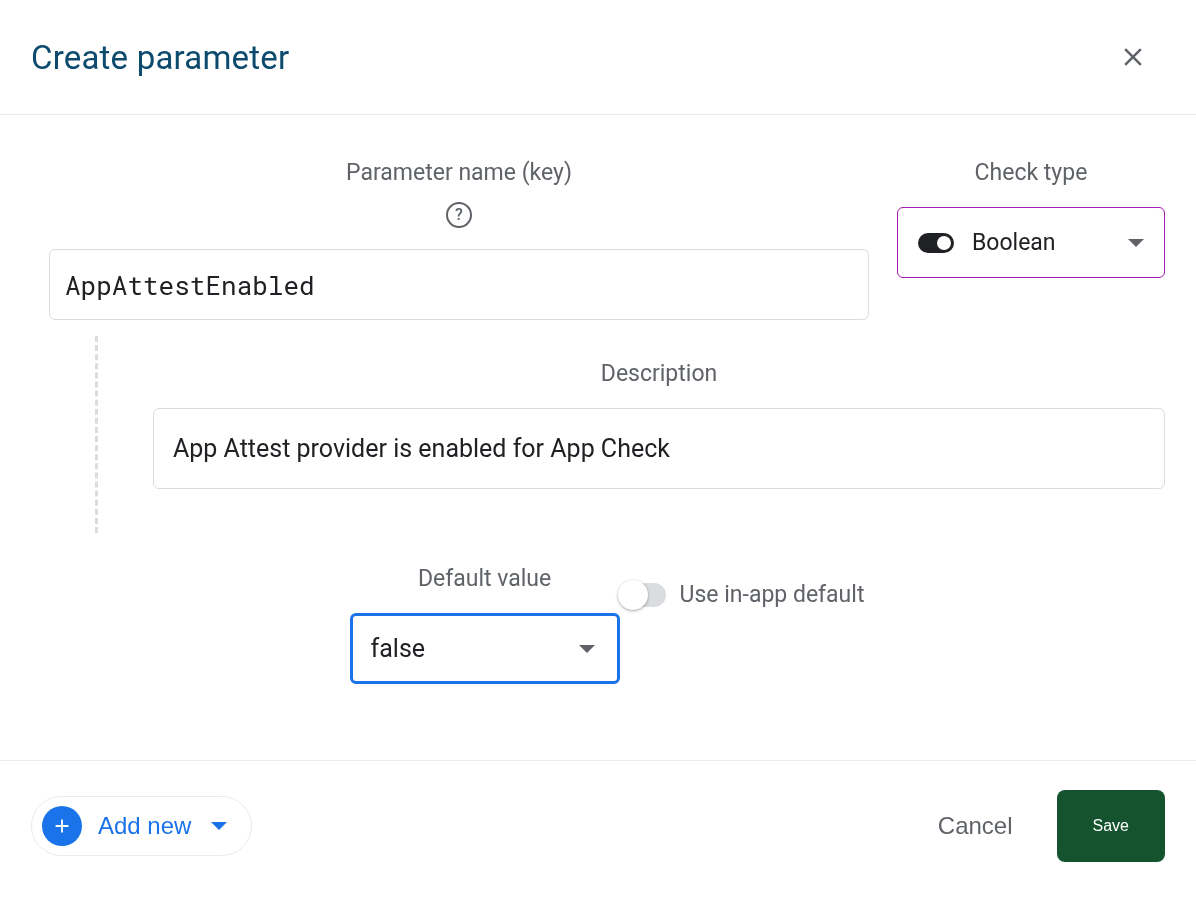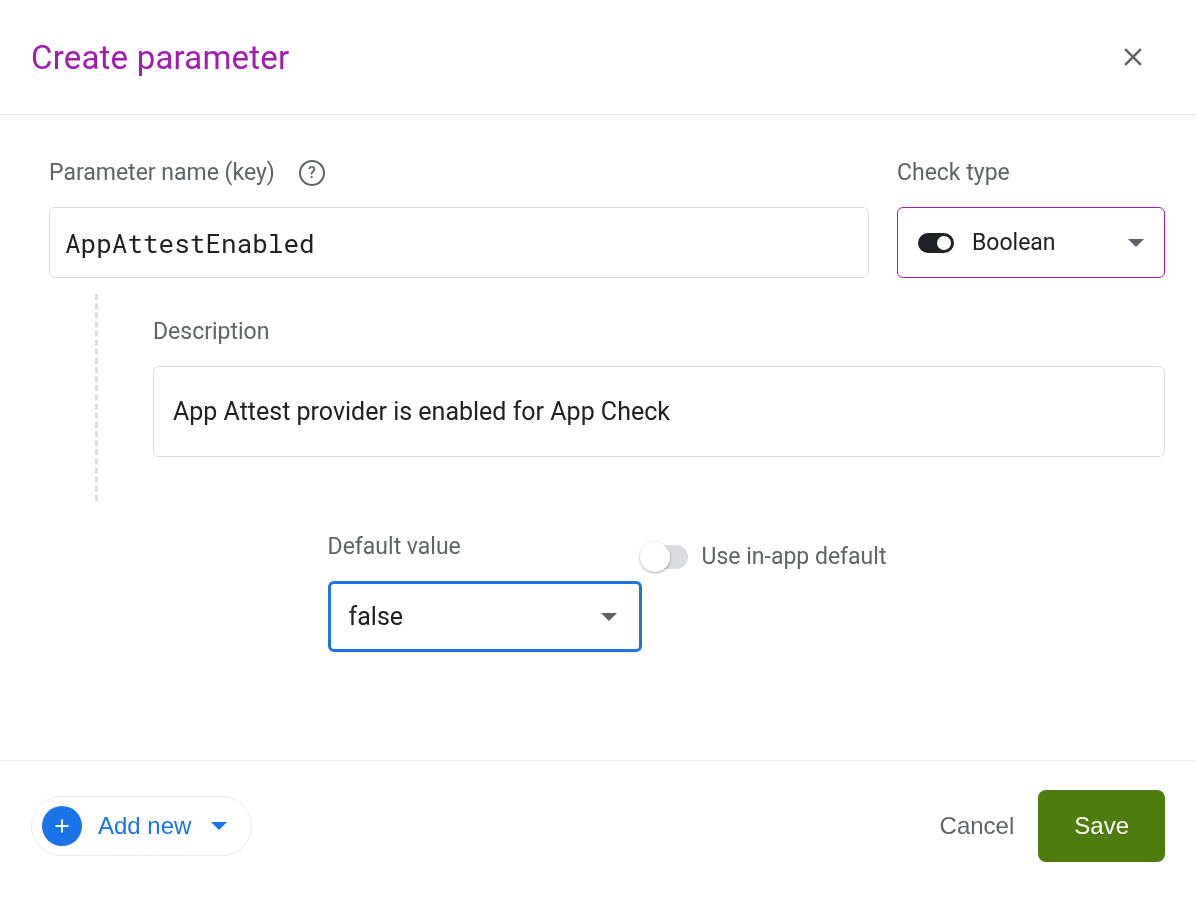--- a/index.html
+++ b/index.html
@@ -20,21 +20,21 @@
     display: flex;
     align-items: center;
     justify-content: space-between;
     padding: 0 39px 0 31px;
     border-bottom: 1px solid #e8eaed;
   }
   .title {
     font-size: 33px;
     font-weight: 400;
     letter-spacing: 0.2px;
-    color: #a21caf;
+    color: #0c4a6e;
   }
   .close-btn {
     width: 48px; height: 48px;
     display: grid; place-items: center;
     background: none; border: none;
     border-radius: 50%;
     cursor: pointer;
     color: #5f6368;
   }
   .close-btn svg { width: 30px; height: 30px; }
@@ -48,23 +48,24 @@
     gap: 28px;
   }
   .col-name { flex: 1 1 auto; }
   .col-type { flex: 0 0 268px; }
 
   .field-label {
     font-size: 23px;
     color: #5f6368;
     display: flex;
     align-items: center;
-    gap: 24px;
+    gap: 16px;
     margin-bottom: 21px;
     font-weight: 400;
+    flex-direction: column;
   }
 
   .help-icon {
     width: 26px; height: 26px;
     border-radius: 50%;
     border: 2.2px solid #5f6368;
     display: grid; place-items: center;
     font-size: 16px; line-height: 1;
     color: #5f6368;
     font-weight: 500;
@@ -126,42 +127,42 @@
     margin-top: 16px;
     margin-left: 46px;
     padding-left: 55px;
     border-left: 3px dashed #dadce0;
     padding-top: 24px;
     padding-bottom: 44px;
   }
   .subsection .field-label { margin-bottom: 21px; text-align: center; }
   .desc-input {
     width: 100%;
-    height: 91px;
+    height: 81px;
     border: 1px solid #dadce0;
     border-radius: 6px;
     font-family: Roboto, "Helvetica Neue", Arial, sans-serif;
     font-size: 25px;
     padding: 0 19px;
     color: #202124;
     outline: none;
   }
 
   
   .row-default {
     margin-top: 32px;
     display: flex;
     justify-content: center;
     align-items: flex-start;
   }
   .inapp-group {
     display: flex;
     align-items: center;
     gap: 14px;
-    margin-top: 10px;
+    margin-top: 16px;
   }
   .toggle-off {
     width: 46px; height: 24px;
     border-radius: 12px;
     background: #dadce0;
     position: relative;
     cursor: pointer;
   }
   .toggle-off::after {
     content: "";
@@ -171,21 +172,21 @@
     background: #fff;
     border-radius: 50%;
     box-shadow: 0 1px 3px rgba(0,0,0,0.35);
   }
   .inapp-label {
     font-size: 23px;
     color: #5f6368;
   }
 
   .default-dropdown {
-    width: 314px;
+    width: 270px;
     height: 71px;
     border: 3px solid #1a73e8;
     border-radius: 6px;
     display: flex;
     align-items: center;
     justify-content: space-between;
     padding: 0 22px 0 18px;
     font-size: 25px;
     color: #202124;
     cursor: pointer;
@@ -228,37 +229,37 @@
     font-weight: 500;
   }
   .add-new-chevron {
     border-top-color: #1a73e8;
     margin-left: 4px;
   }
 
   .footer-right {
     display: flex;
     align-items: center;
-    gap: 24px;
+    gap: 44px;
   }
   .cancel-btn {
     background: none; border: none;
     font-size: 24px;
     color: #5f6368;
     font-weight: 500;
     cursor: pointer;
   }
   .save-btn {
     height: 72px;
     padding: 0 36px;
-    background: #4d7c0f;
+    background: #14532d;
     color: #fff;
     border: none;
     border-radius: 8px;
-    font-size: 24px;
+    font-size: 16px;
     font-weight: 500;
     cursor: pointer;
   }
 </style>
 </head>
 <body>
 
 <div class="header">
   <div class="title">Create parameter</div>
   <button class="close-btn" aria-label="Close">

